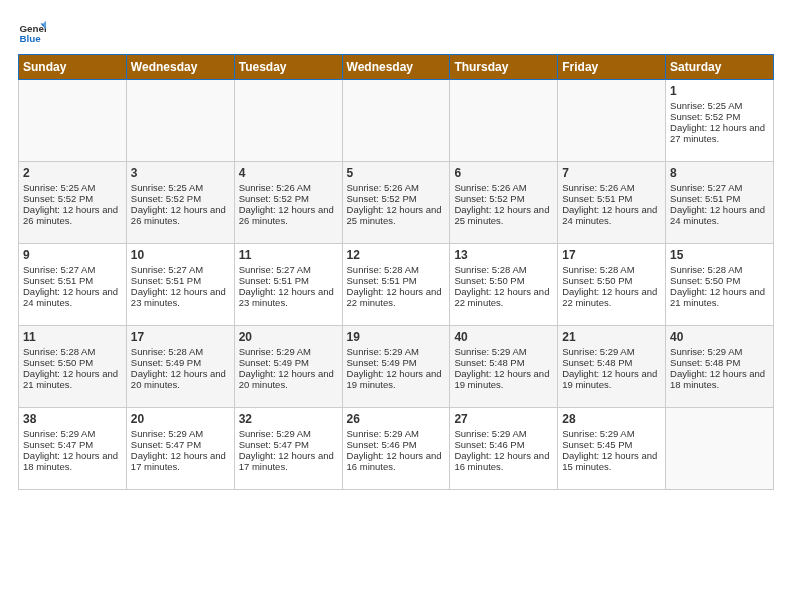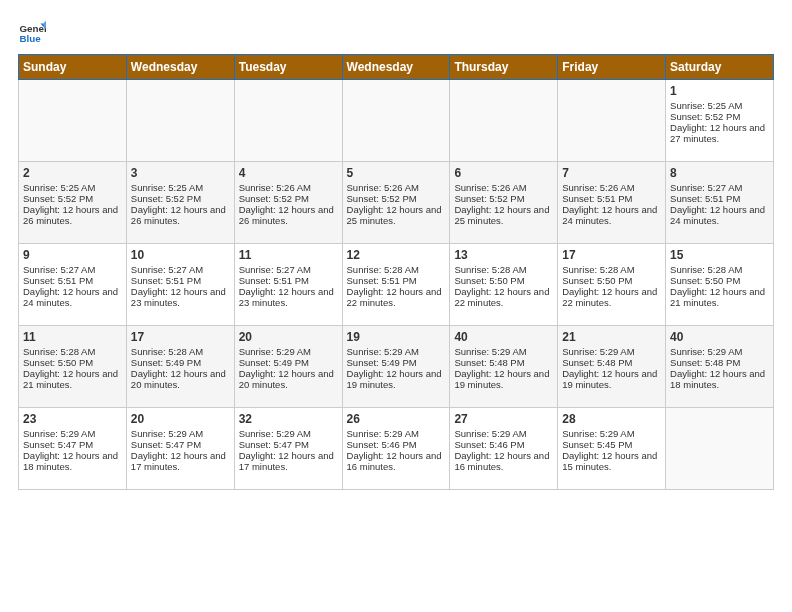--- a/index.html
+++ b/index.html
@@ -144,21 +144,21 @@
         <tr>
           <td><span class="day-num">11</span><span>Sunrise: 5:28 AM</span><br><span>Sunset: 5:50 PM</span><br><span>Daylight: 12 hours and 21 minutes.</span></td>
           <td><span class="day-num">17</span><span>Sunrise: 5:28 AM</span><br><span>Sunset: 5:49 PM</span><br><span>Daylight: 12 hours and 20 minutes.</span></td>
           <td><span class="day-num">20</span><span>Sunrise: 5:29 AM</span><br><span>Sunset: 5:49 PM</span><br><span>Daylight: 12 hours and 20 minutes.</span></td>
           <td><span class="day-num">19</span><span>Sunrise: 5:29 AM</span><br><span>Sunset: 5:49 PM</span><br><span>Daylight: 12 hours and 19 minutes.</span></td>
           <td><span class="day-num">40</span><span>Sunrise: 5:29 AM</span><br><span>Sunset: 5:48 PM</span><br><span>Daylight: 12 hours and 19 minutes.</span></td>
           <td><span class="day-num">21</span><span>Sunrise: 5:29 AM</span><br><span>Sunset: 5:48 PM</span><br><span>Daylight: 12 hours and 19 minutes.</span></td>
           <td><span class="day-num">40</span><span>Sunrise: 5:29 AM</span><br><span>Sunset: 5:48 PM</span><br><span>Daylight: 12 hours and 18 minutes.</span></td>
         </tr>
         <tr>
-          <td><span class="day-num">23</span><span>Sunrise: 5:29 AM</span><br><span>Sunset: 5:47 PM</span><br><span>Daylight: 12 hours and 18 minutes.</span></td>
+          <td><span class="day-num">38</span><span>Sunrise: 5:29 AM</span><br><span>Sunset: 5:47 PM</span><br><span>Daylight: 12 hours and 18 minutes.</span></td>
           <td><span class="day-num">20</span><span>Sunrise: 5:29 AM</span><br><span>Sunset: 5:47 PM</span><br><span>Daylight: 12 hours and 17 minutes.</span></td>
           <td><span class="day-num">32</span><span>Sunrise: 5:29 AM</span><br><span>Sunset: 5:47 PM</span><br><span>Daylight: 12 hours and 17 minutes.</span></td>
           <td><span class="day-num">26</span><span>Sunrise: 5:29 AM</span><br><span>Sunset: 5:46 PM</span><br><span>Daylight: 12 hours and 16 minutes.</span></td>
           <td><span class="day-num">27</span><span>Sunrise: 5:29 AM</span><br><span>Sunset: 5:46 PM</span><br><span>Daylight: 12 hours and 16 minutes.</span></td>
           <td><span class="day-num">28</span><span>Sunrise: 5:29 AM</span><br><span>Sunset: 5:45 PM</span><br><span>Daylight: 12 hours and 15 minutes.</span></td>
           <td class="empty-cell"></td>
         </tr>
       </tbody>
   </table>
 </div>

